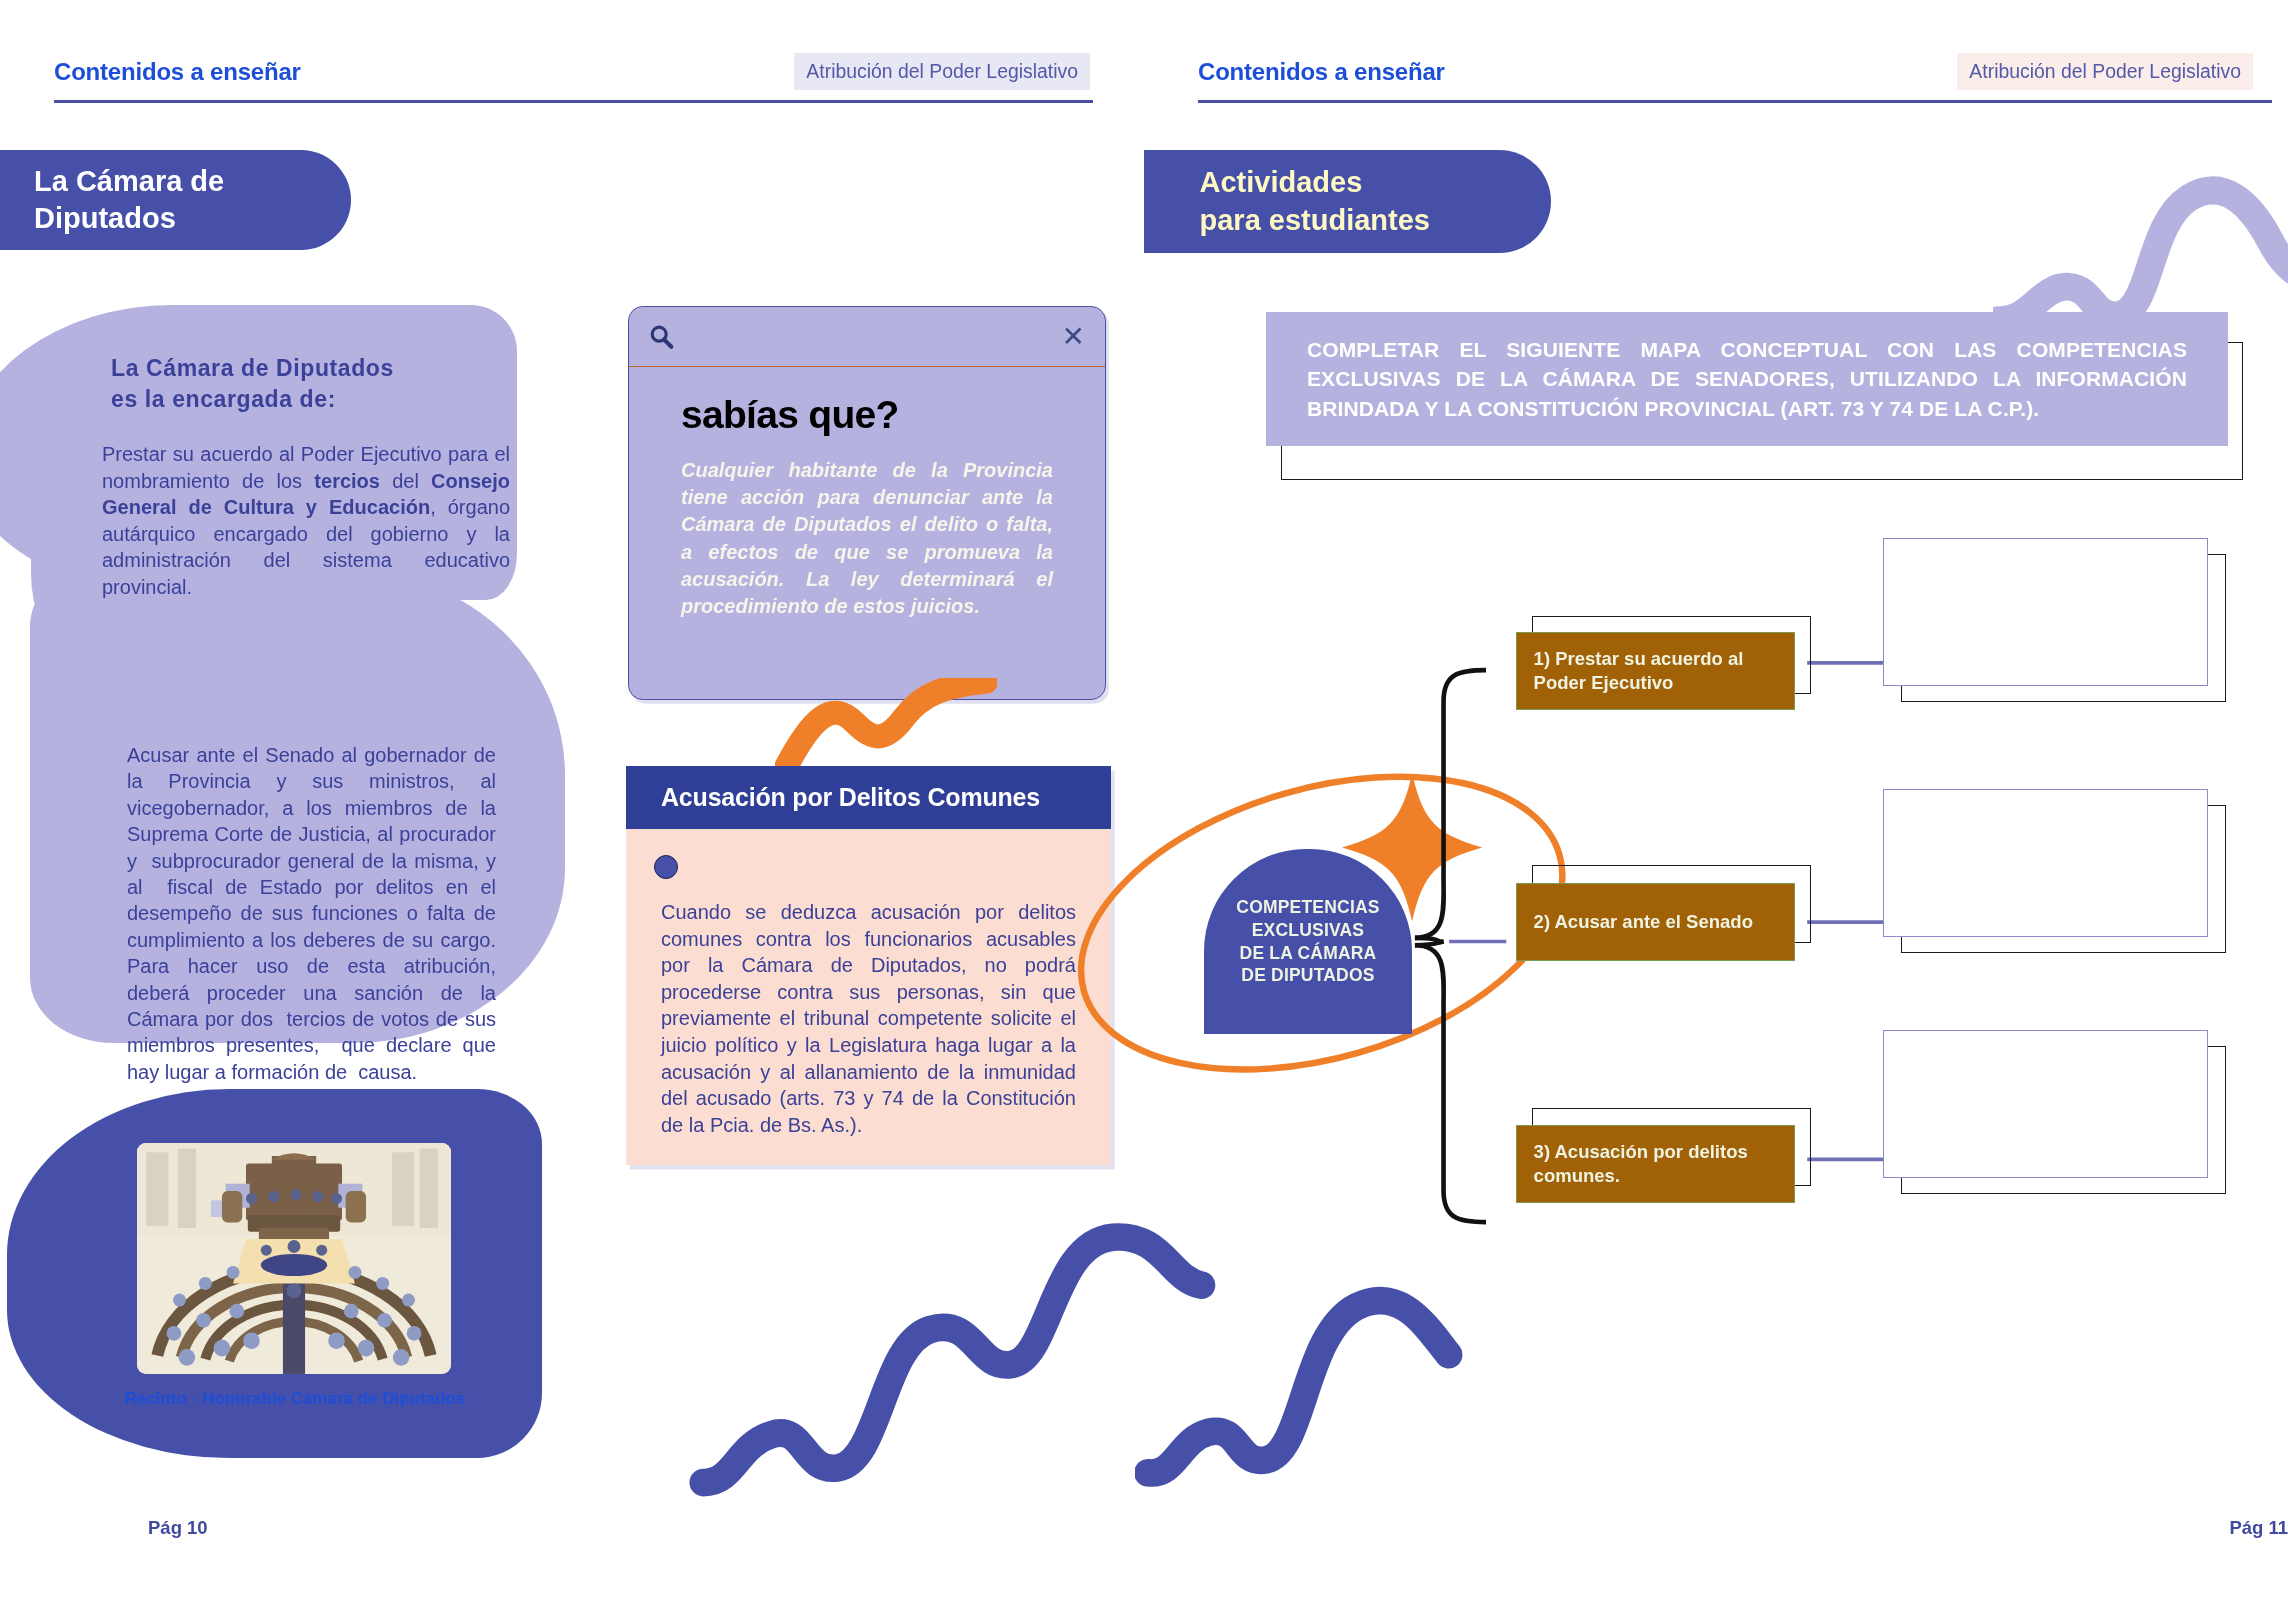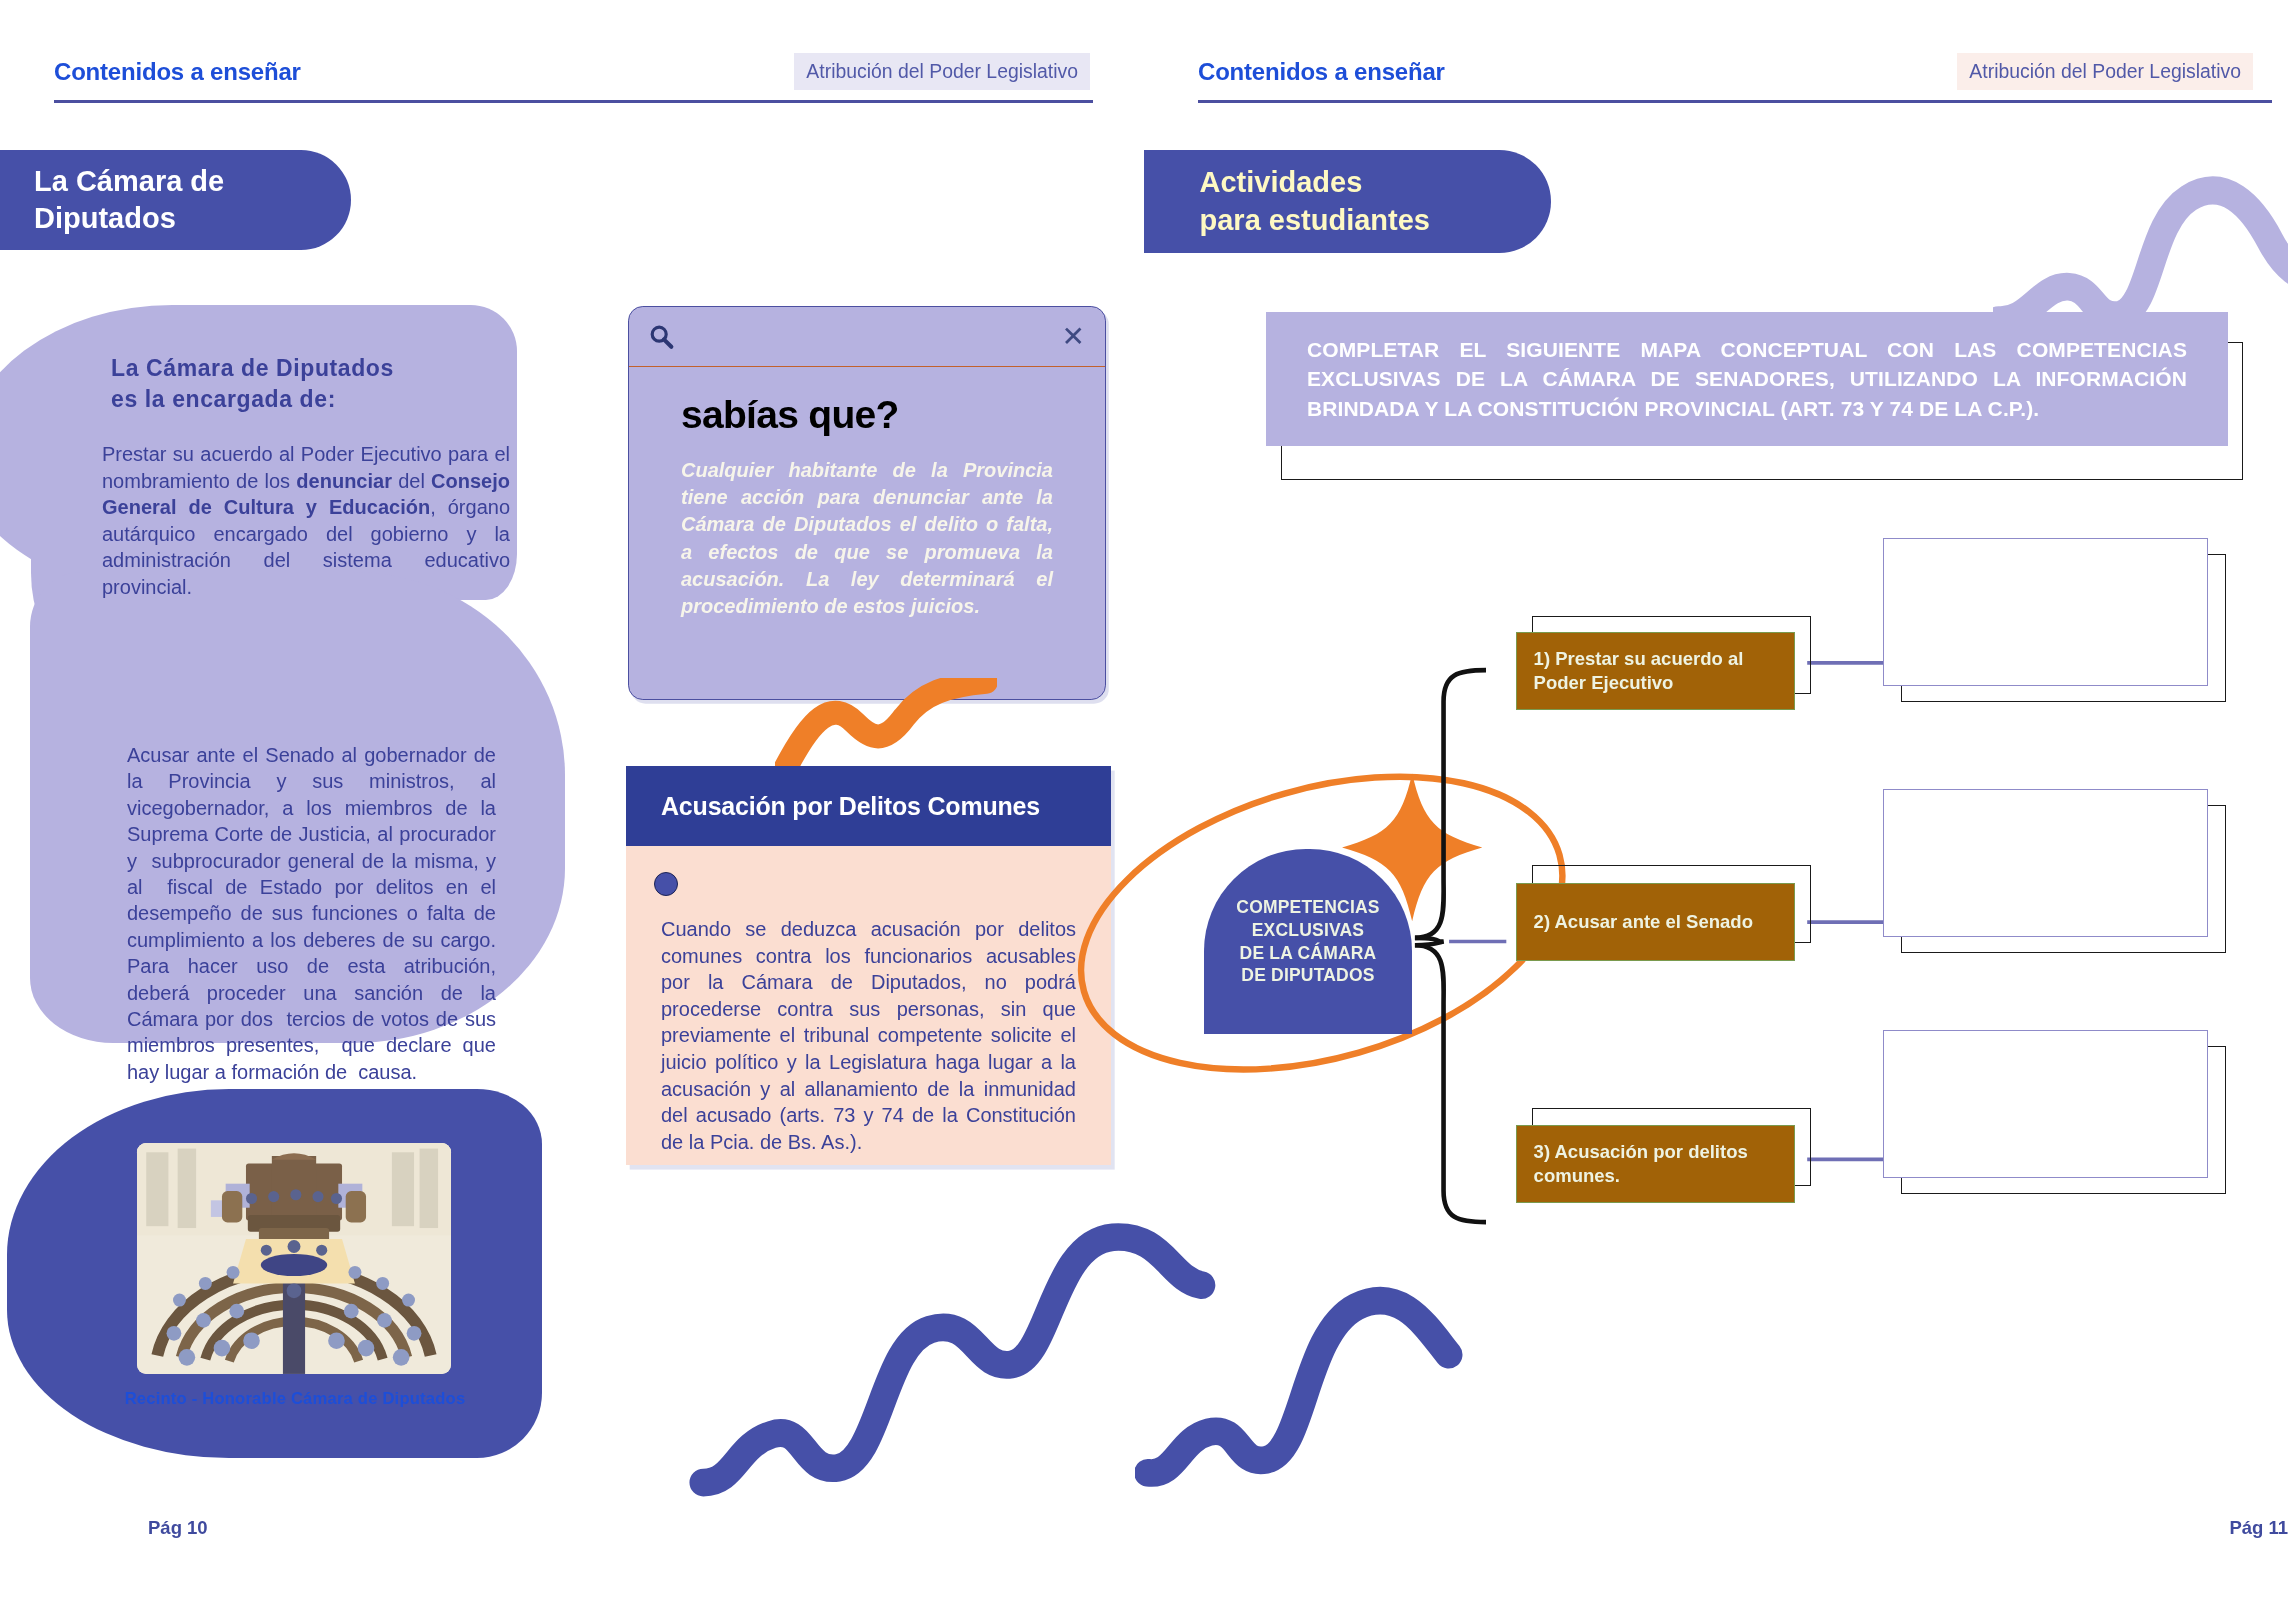--- a/index.html
+++ b/index.html
@@ -153,21 +153,21 @@
   }
 
   
   .ac-card {
     position: absolute; left: 626px; top: 766px;
     width: 485px; height: 399px;
     background: #fbded1;
     box-shadow: 3.7px 4.6px 0 rgba(70,80,168,0.16);
   }
   .ac-head {
-    height: 80px; background: #2f3e96;
+    height: 63px; background: #2f3e96;
     display: flex; align-items: center; padding-left: 35px;
   }
   .ac-head-text {
     font-size: 25px; font-weight: bold; color: #ffffff;
     letter-spacing: -0.2px;
   }
   .ac-dot {
     width: 24px; height: 24px; border-radius: 50%;
     background: #4650a8; border: 1.8px solid #1d2455;
     margin: 26px 0 0 28px;
@@ -281,21 +281,21 @@
 Diputados</div>
     </div>
 
     <div class="blob blob1"></div>
     <div class="blob-tail"></div>
     <div class="blob blob2"></div>
     <div class="blob blob3"></div>
 
     <div class="bubble-text bubble1-title">La Cámara de Diputados
 es la encargada de:</div>
-    <div class="bubble-text bubble1-body">Prestar su acuerdo al Poder Ejecutivo para el nombramiento de los <b>denunciar</b> del <b>Consejo General de Cultura y Educación</b>, órgano autárquico encargado del gobierno y la administración del sistema educativo provincial.</div>
+    <div class="bubble-text bubble1-body">Prestar su acuerdo al Poder Ejecutivo para el nombramiento de los <b>tercios</b> del <b>Consejo General de Cultura y Educación</b>, órgano autárquico encargado del gobierno y la administración del sistema educativo provincial.</div>
     <div class="bubble-text bubble2-body">Acusar ante el Senado al gobernador de la Provincia y sus ministros, al vicegobernador, a los miembros de la Suprema Corte de Justicia, al procurador y&nbsp; subprocurador general de la misma, y al&nbsp; fiscal de Estado por delitos en el desempeño de sus funciones o falta de cumplimiento a los deberes de su cargo. Para hacer uso de esta atribución, deberá proceder una sanción de la Cámara por dos&nbsp; tercios de votos de sus miembros presentes,&nbsp; que declare que hay lugar a formación de&nbsp; causa.</div>
 
     <div class="photo-frame">
       <svg width="314" height="231" viewBox="0 0 340 250">
         <rect width="340" height="250" fill="#f0eadb"></rect>
 
         <rect x="0" y="0" width="340" height="100" fill="#eee7d6"></rect>
         <g fill="#d8d2c0">
           <rect x="10" y="10" width="24" height="80"></rect>
             <rect x="44" y="6" width="20" height="86"></rect>

